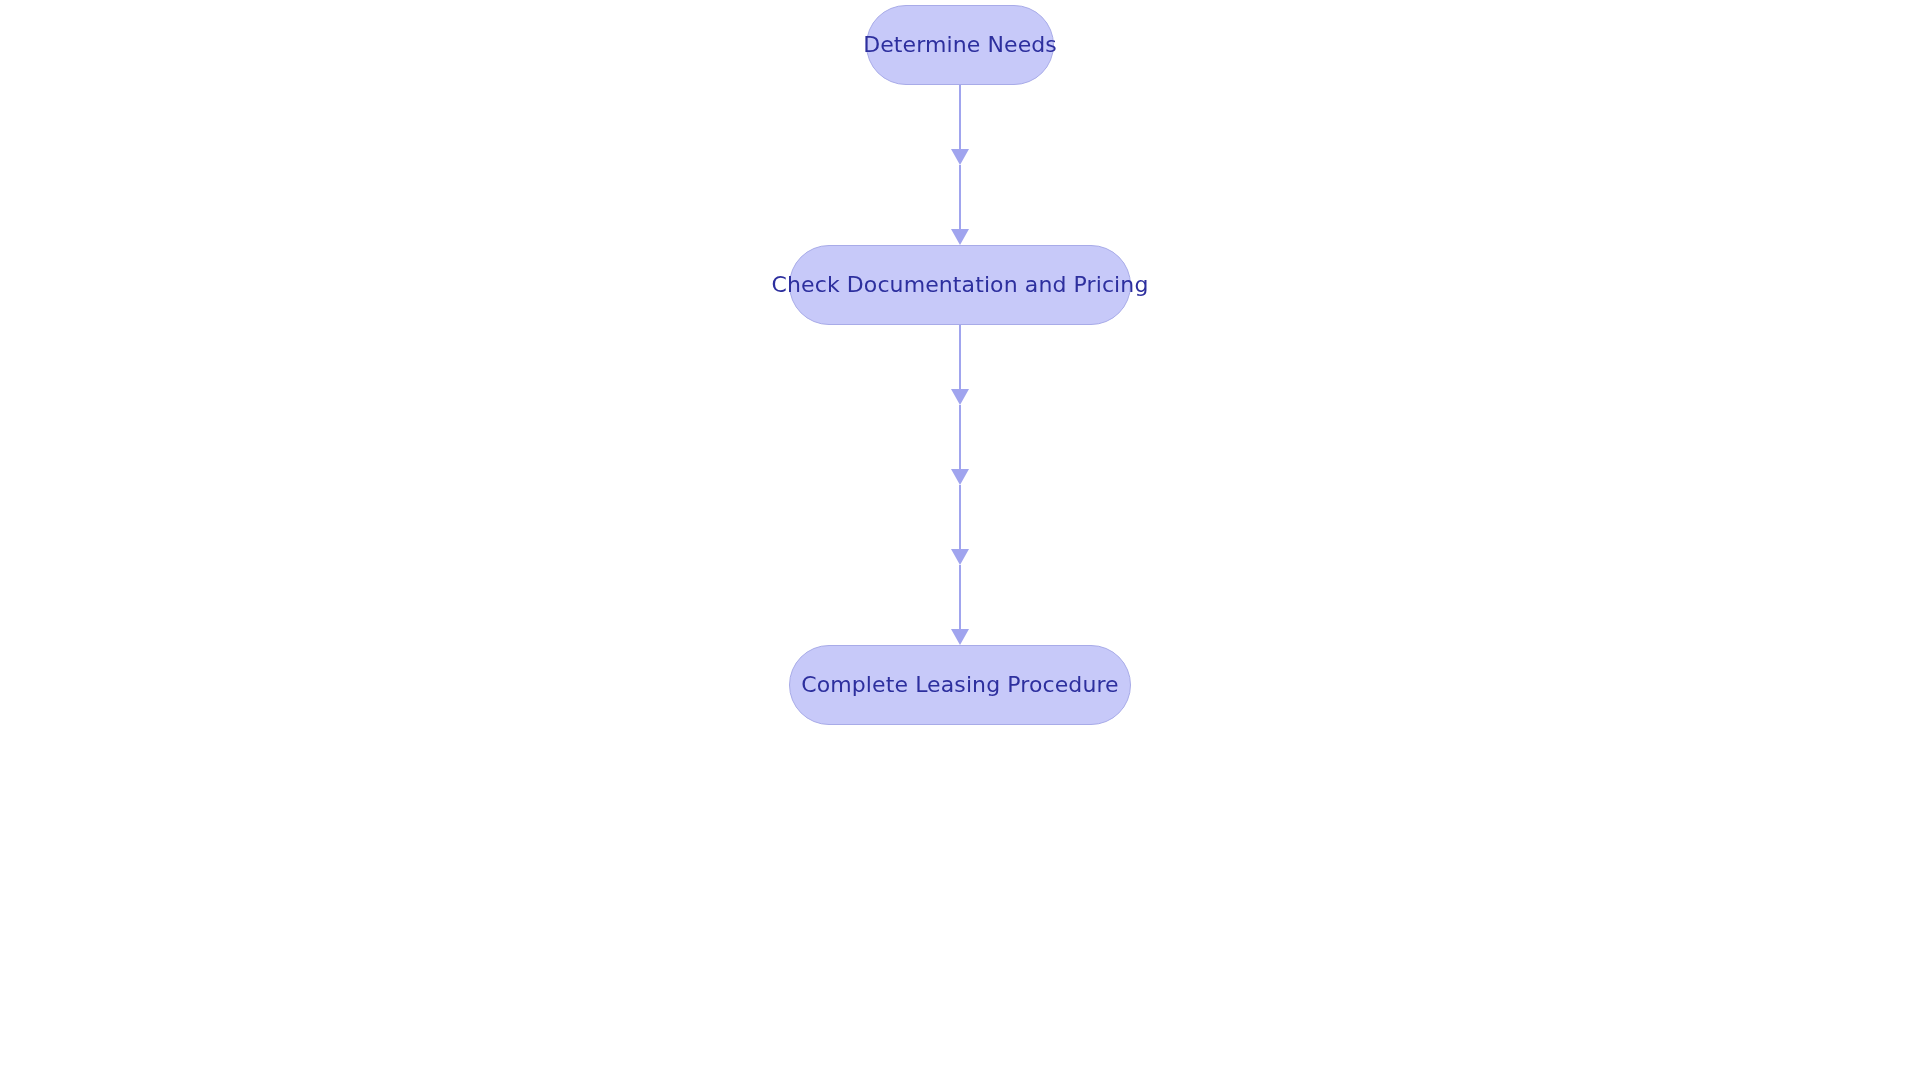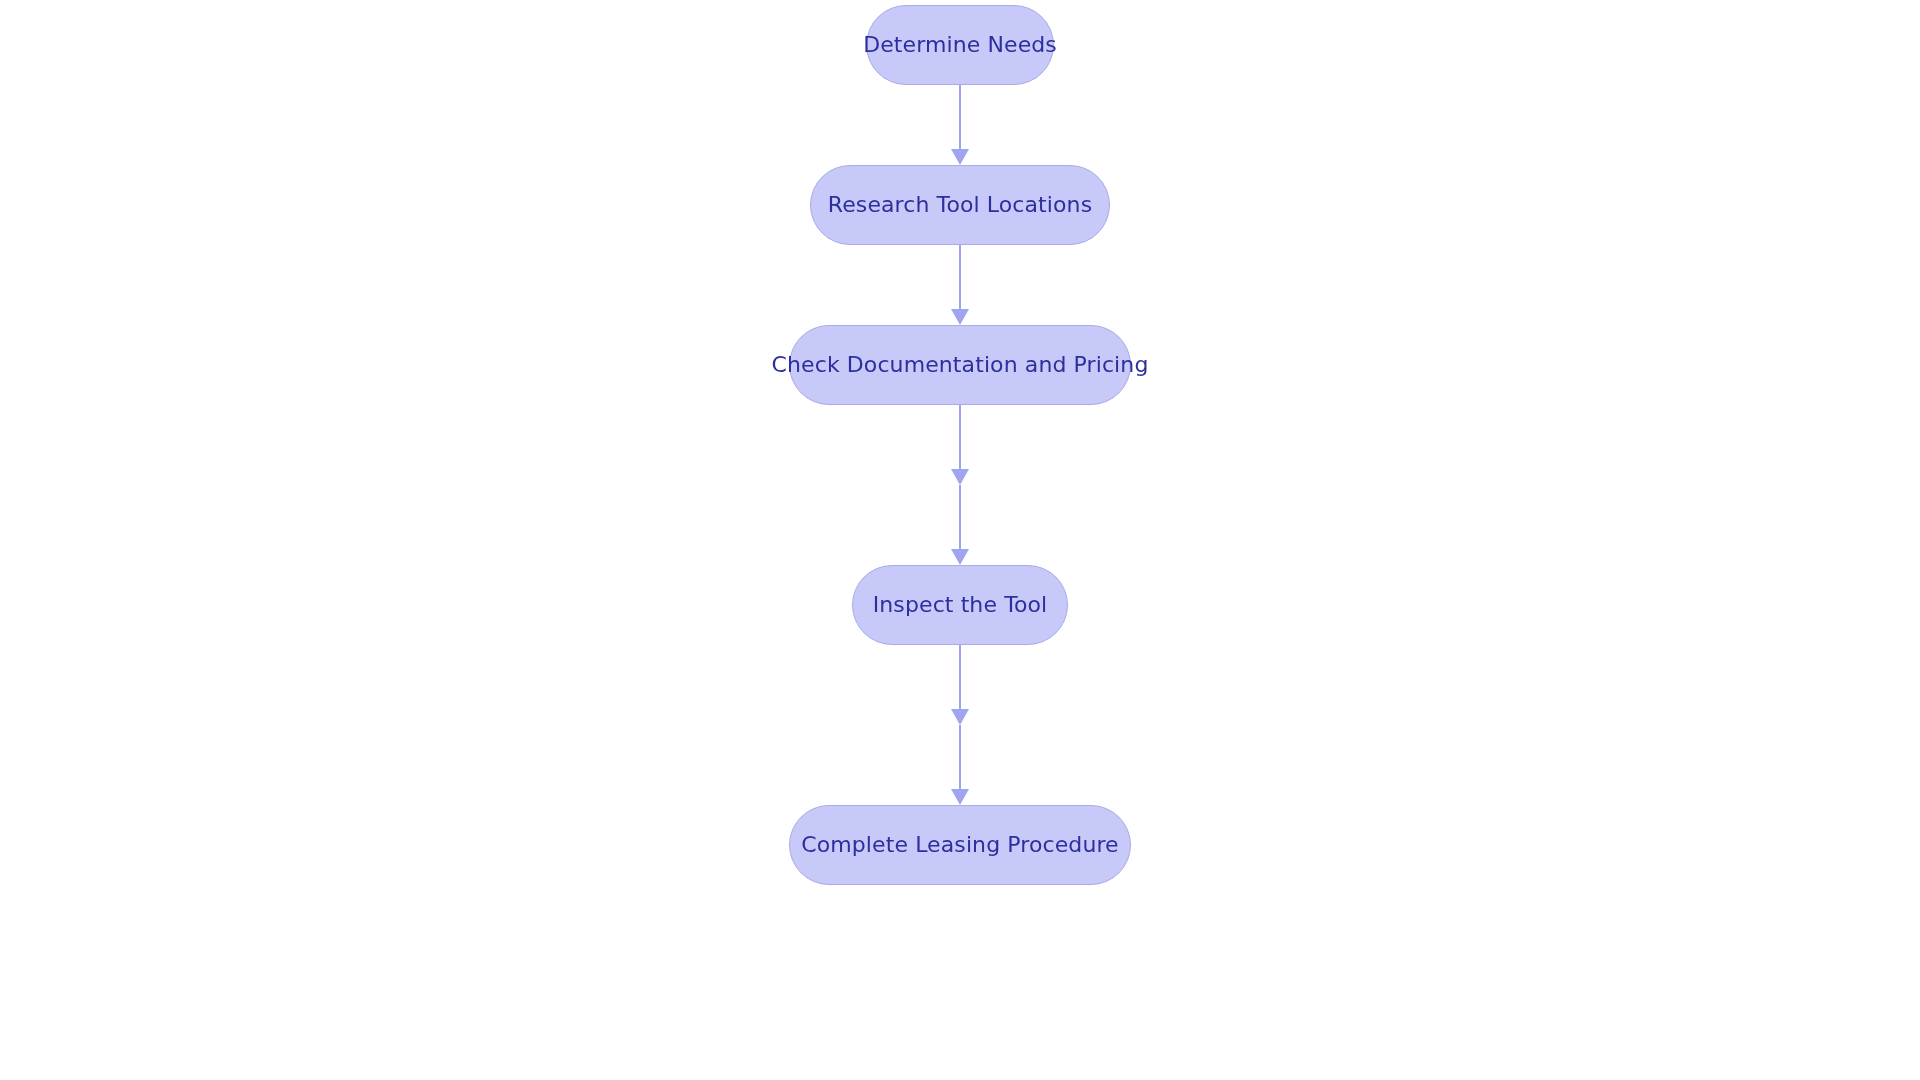--- a/index.html
+++ b/index.html
@@ -91,44 +91,38 @@
   <div class="flow-column">
 
     <div class="flow-node" style="width:188px; margin-top:5px;">
       <span class="node-label">Determine Needs</span>
     </div>
     <div class="flow-arrow">
       <div class="arrow-shaft"></div>
       <div class="arrow-head"></div>
     </div>
 
-    <div class="flow-node" style="width:300px;">
-      <span class="node-label">Research Tool Locations</span>
-    </div>
     <div class="flow-arrow">
       <div class="arrow-shaft"></div>
       <div class="arrow-head"></div>
     </div>
 
     <div class="flow-node" style="width:342px;">
       <span class="node-label">Check Documentation and Pricing</span>
     </div>
     <div class="flow-arrow">
       <div class="arrow-shaft"></div>
       <div class="arrow-head"></div>
     </div>
 
     <div class="flow-arrow">
       <div class="arrow-shaft"></div>
       <div class="arrow-head"></div>
     </div>
 
-    <div class="flow-node" style="width:216px;">
-      <span class="node-label">Inspect the Tool</span>
-    </div>
     <div class="flow-arrow">
       <div class="arrow-shaft"></div>
       <div class="arrow-head"></div>
     </div>
 
     <div class="flow-arrow">
       <div class="arrow-shaft"></div>
       <div class="arrow-head"></div>
     </div>
 

